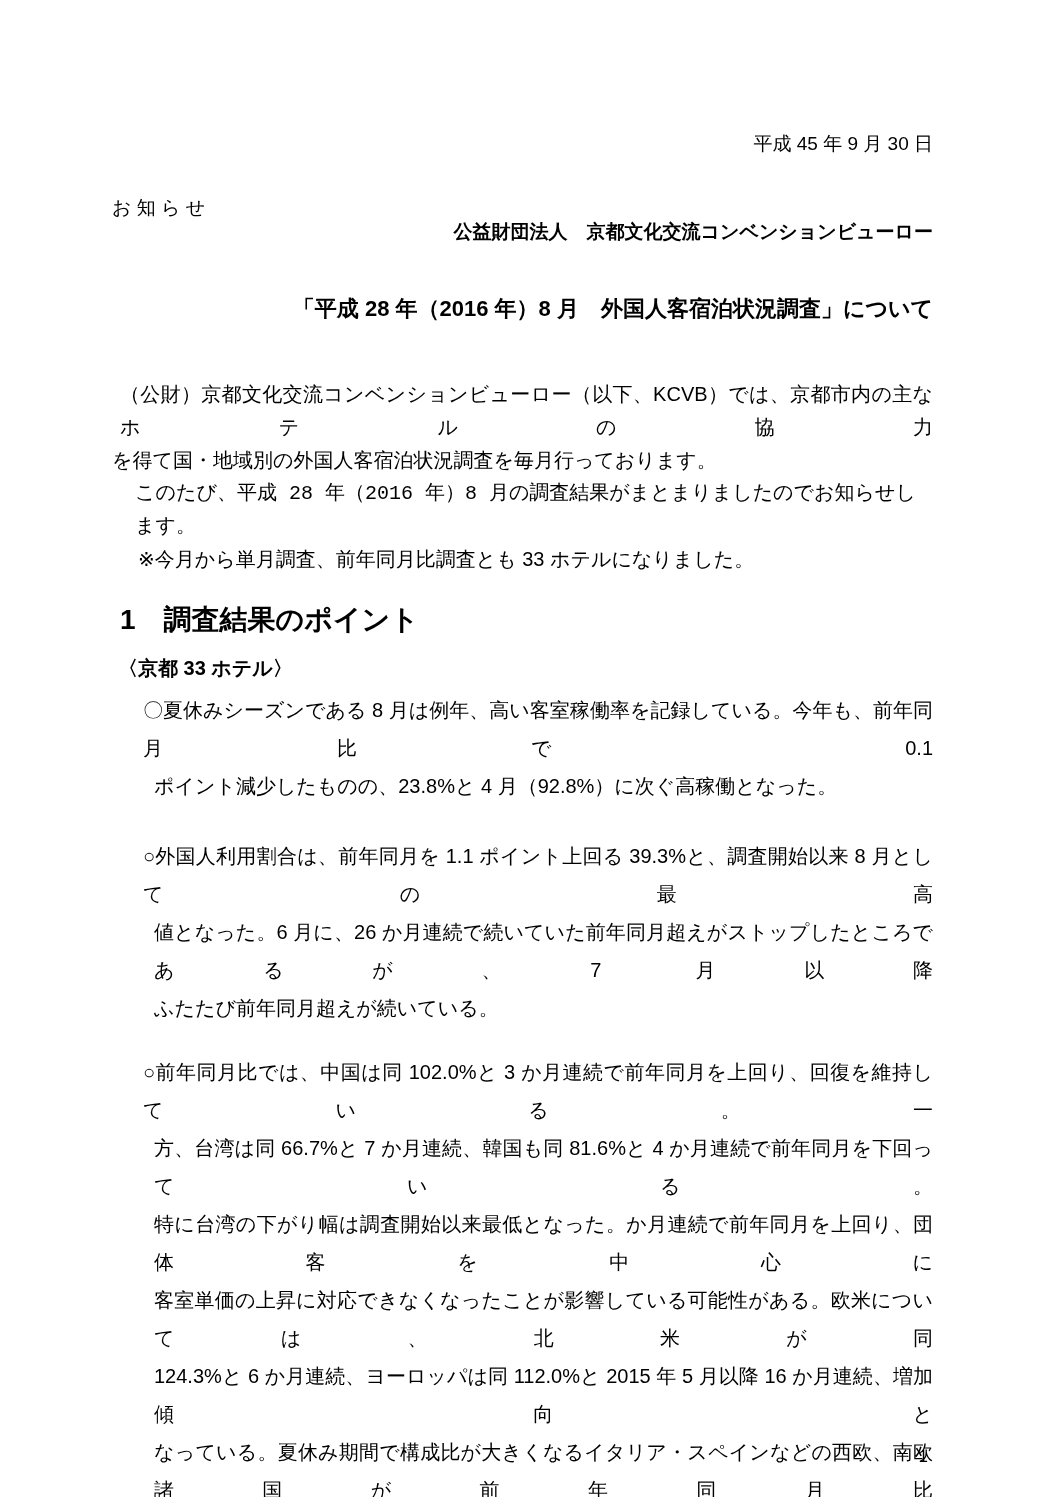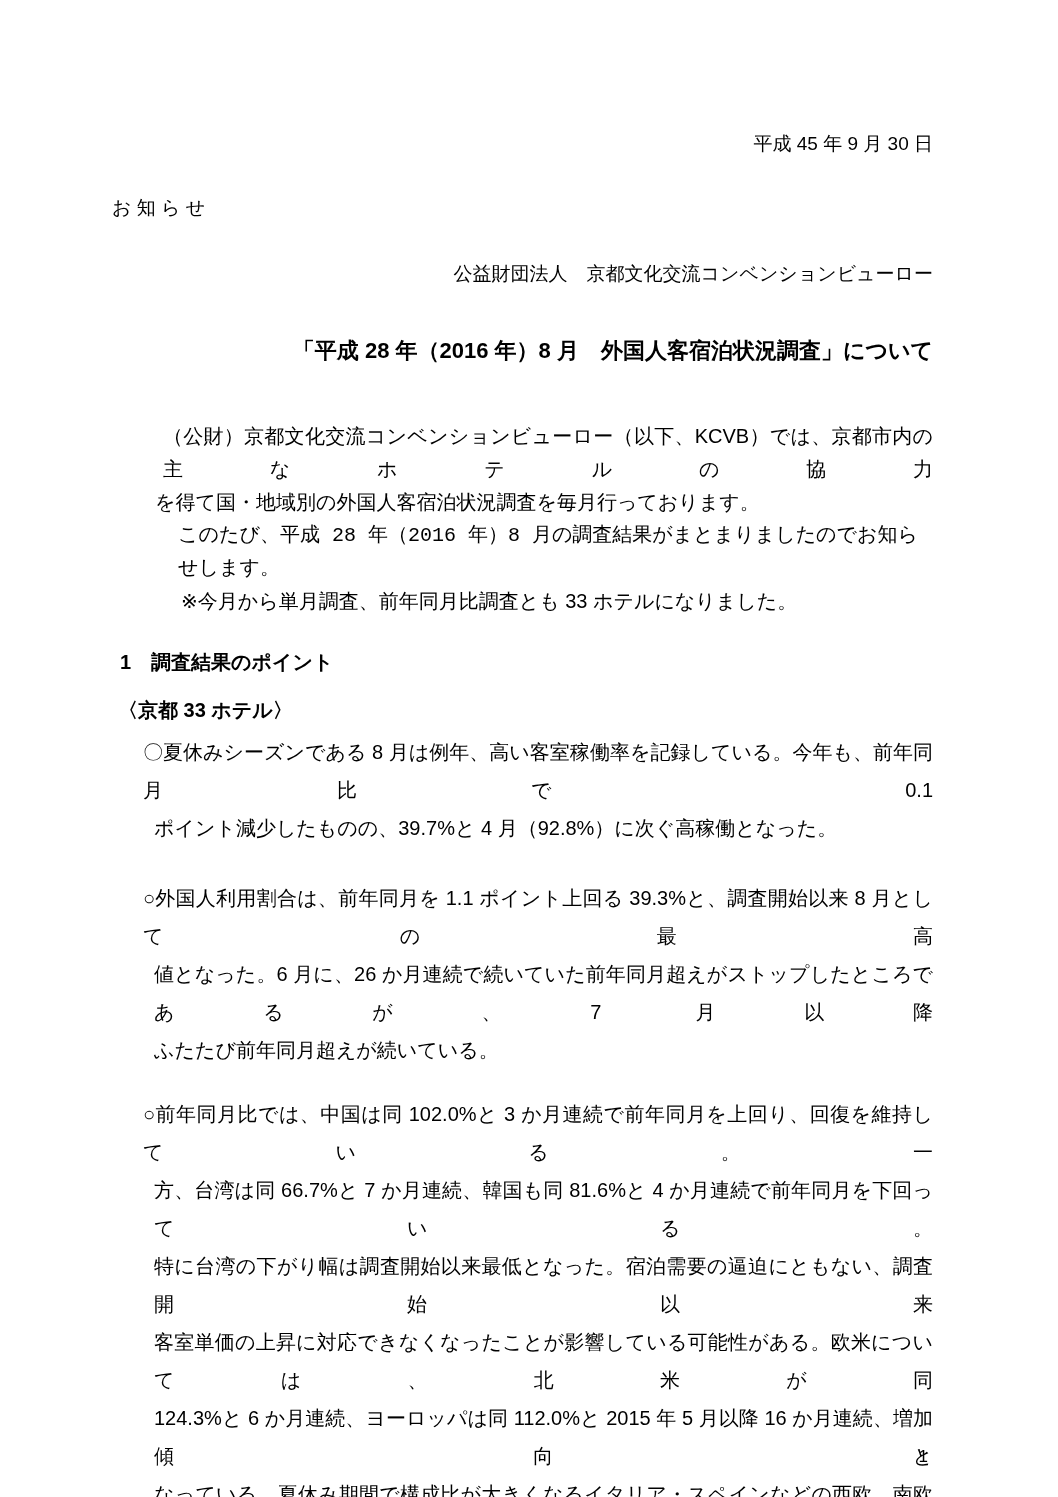--- a/index.html
+++ b/index.html
@@ -20,49 +20,49 @@
     text-align: right;
     font-size: 19px;
     line-height: 24px;
   }
   .notice-line {
     margin-top: 40px;
     font-size: 19px;
     line-height: 24px;
   }
   .org-line {
-    margin-top: 42px;
     text-align: right;
     font-size: 19px;
     line-height: 24px;
+    font-weight: bold;
   }
   .title-line {
     margin-top: 48px;
     text-align: right;
     font-weight: bold;
     font-size: 22px;
     line-height: 34px;
   }
-  .intro { margin-top: 52px; margin-left: 43px; }
+  .intro { margin-top: 52px; }
   .line {
     line-height: 33px;
     font-size: 20px;
   }
   .jl {
     text-align: justify;
     text-align-last: justify;
     -moz-text-align-last: justify;
   }
   .ind-8  { padding-left: 8px; }
   .ind-23 { padding-left: 23px; font-family: Liberation Mono, monospace; }
   .ind-26 { padding-left: 26px; }
   .heading {
     margin-top: 30px;
     font-weight: bold;
-    font-size: 20px;
+    font-size: 28px;
     line-height: 28px;
     padding-left: 8px;
   }
   .subheading {
     margin-top: 20px;
     font-weight: bold;
     font-size: 20px;
     line-height: 28px;
     padding-left: 6px;
   }
@@ -105,33 +105,33 @@
   </div>
 
   <div class="heading">1　調査結果のポイント</div>
 
   <div class="subheading">〈京都 33 ホテル〉</div>
 
   <div class="bullets">
 
     <div class="bullet bullet-1">
       <div class="bl first jl">〇夏休みシーズンである 8 月は例年、高い客室稼働率を記録している。今年も、前年同月比で 0.1</div>
-      <div class="bl">ポイント減少したものの、39.7%と 4 月（92.8%）に次ぐ高稼働となった。</div>
+      <div class="bl">ポイント減少したものの、23.8%と 4 月（92.8%）に次ぐ高稼働となった。</div>
     </div>
 
     <div class="bullet bullet-2">
       <div class="bl first jl">○外国人利用割合は、前年同月を 1.1 ポイント上回る 39.3%と、調査開始以来 8 月としての最高</div>
       <div class="bl jl">値となった。6 月に、26 か月連続で続いていた前年同月超えがストップしたところであるが、7 月以降</div>
       <div class="bl">ふたたび前年同月超えが続いている。</div>
     </div>
 
     <div class="bullet bullet-3">
       <div class="bl first jl">○前年同月比では、中国は同 102.0%と 3 か月連続で前年同月を上回り、回復を維持している。一</div>
       <div class="bl jl">方、台湾は同 66.7%と 7 か月連続、韓国も同 81.6%と 4 か月連続で前年同月を下回っている。</div>
-      <div class="bl jl">特に台湾の下がり幅は調査開始以来最低となった。宿泊需要の逼迫にともない、調査開始以来</div>
+      <div class="bl jl">特に台湾の下がり幅は調査開始以来最低となった。か月連続で前年同月を上回り、団体客を中心に</div>
       <div class="bl jl">客室単価の上昇に対応できなくなったことが影響している可能性がある。欧米については、北米が同</div>
       <div class="bl jl">124.3%と 6 か月連続、ヨーロッパは同 112.0%と 2015 年 5 月以降 16 か月連続、増加傾向と</div>
       <div class="bl jl">なっている。夏休み期間で構成比が大きくなるイタリア・スペインなどの西欧、南欧諸国が前年同月比</div>
 
     </div>
 
   </div>
 
   <div class="page-number">1</div>
 

